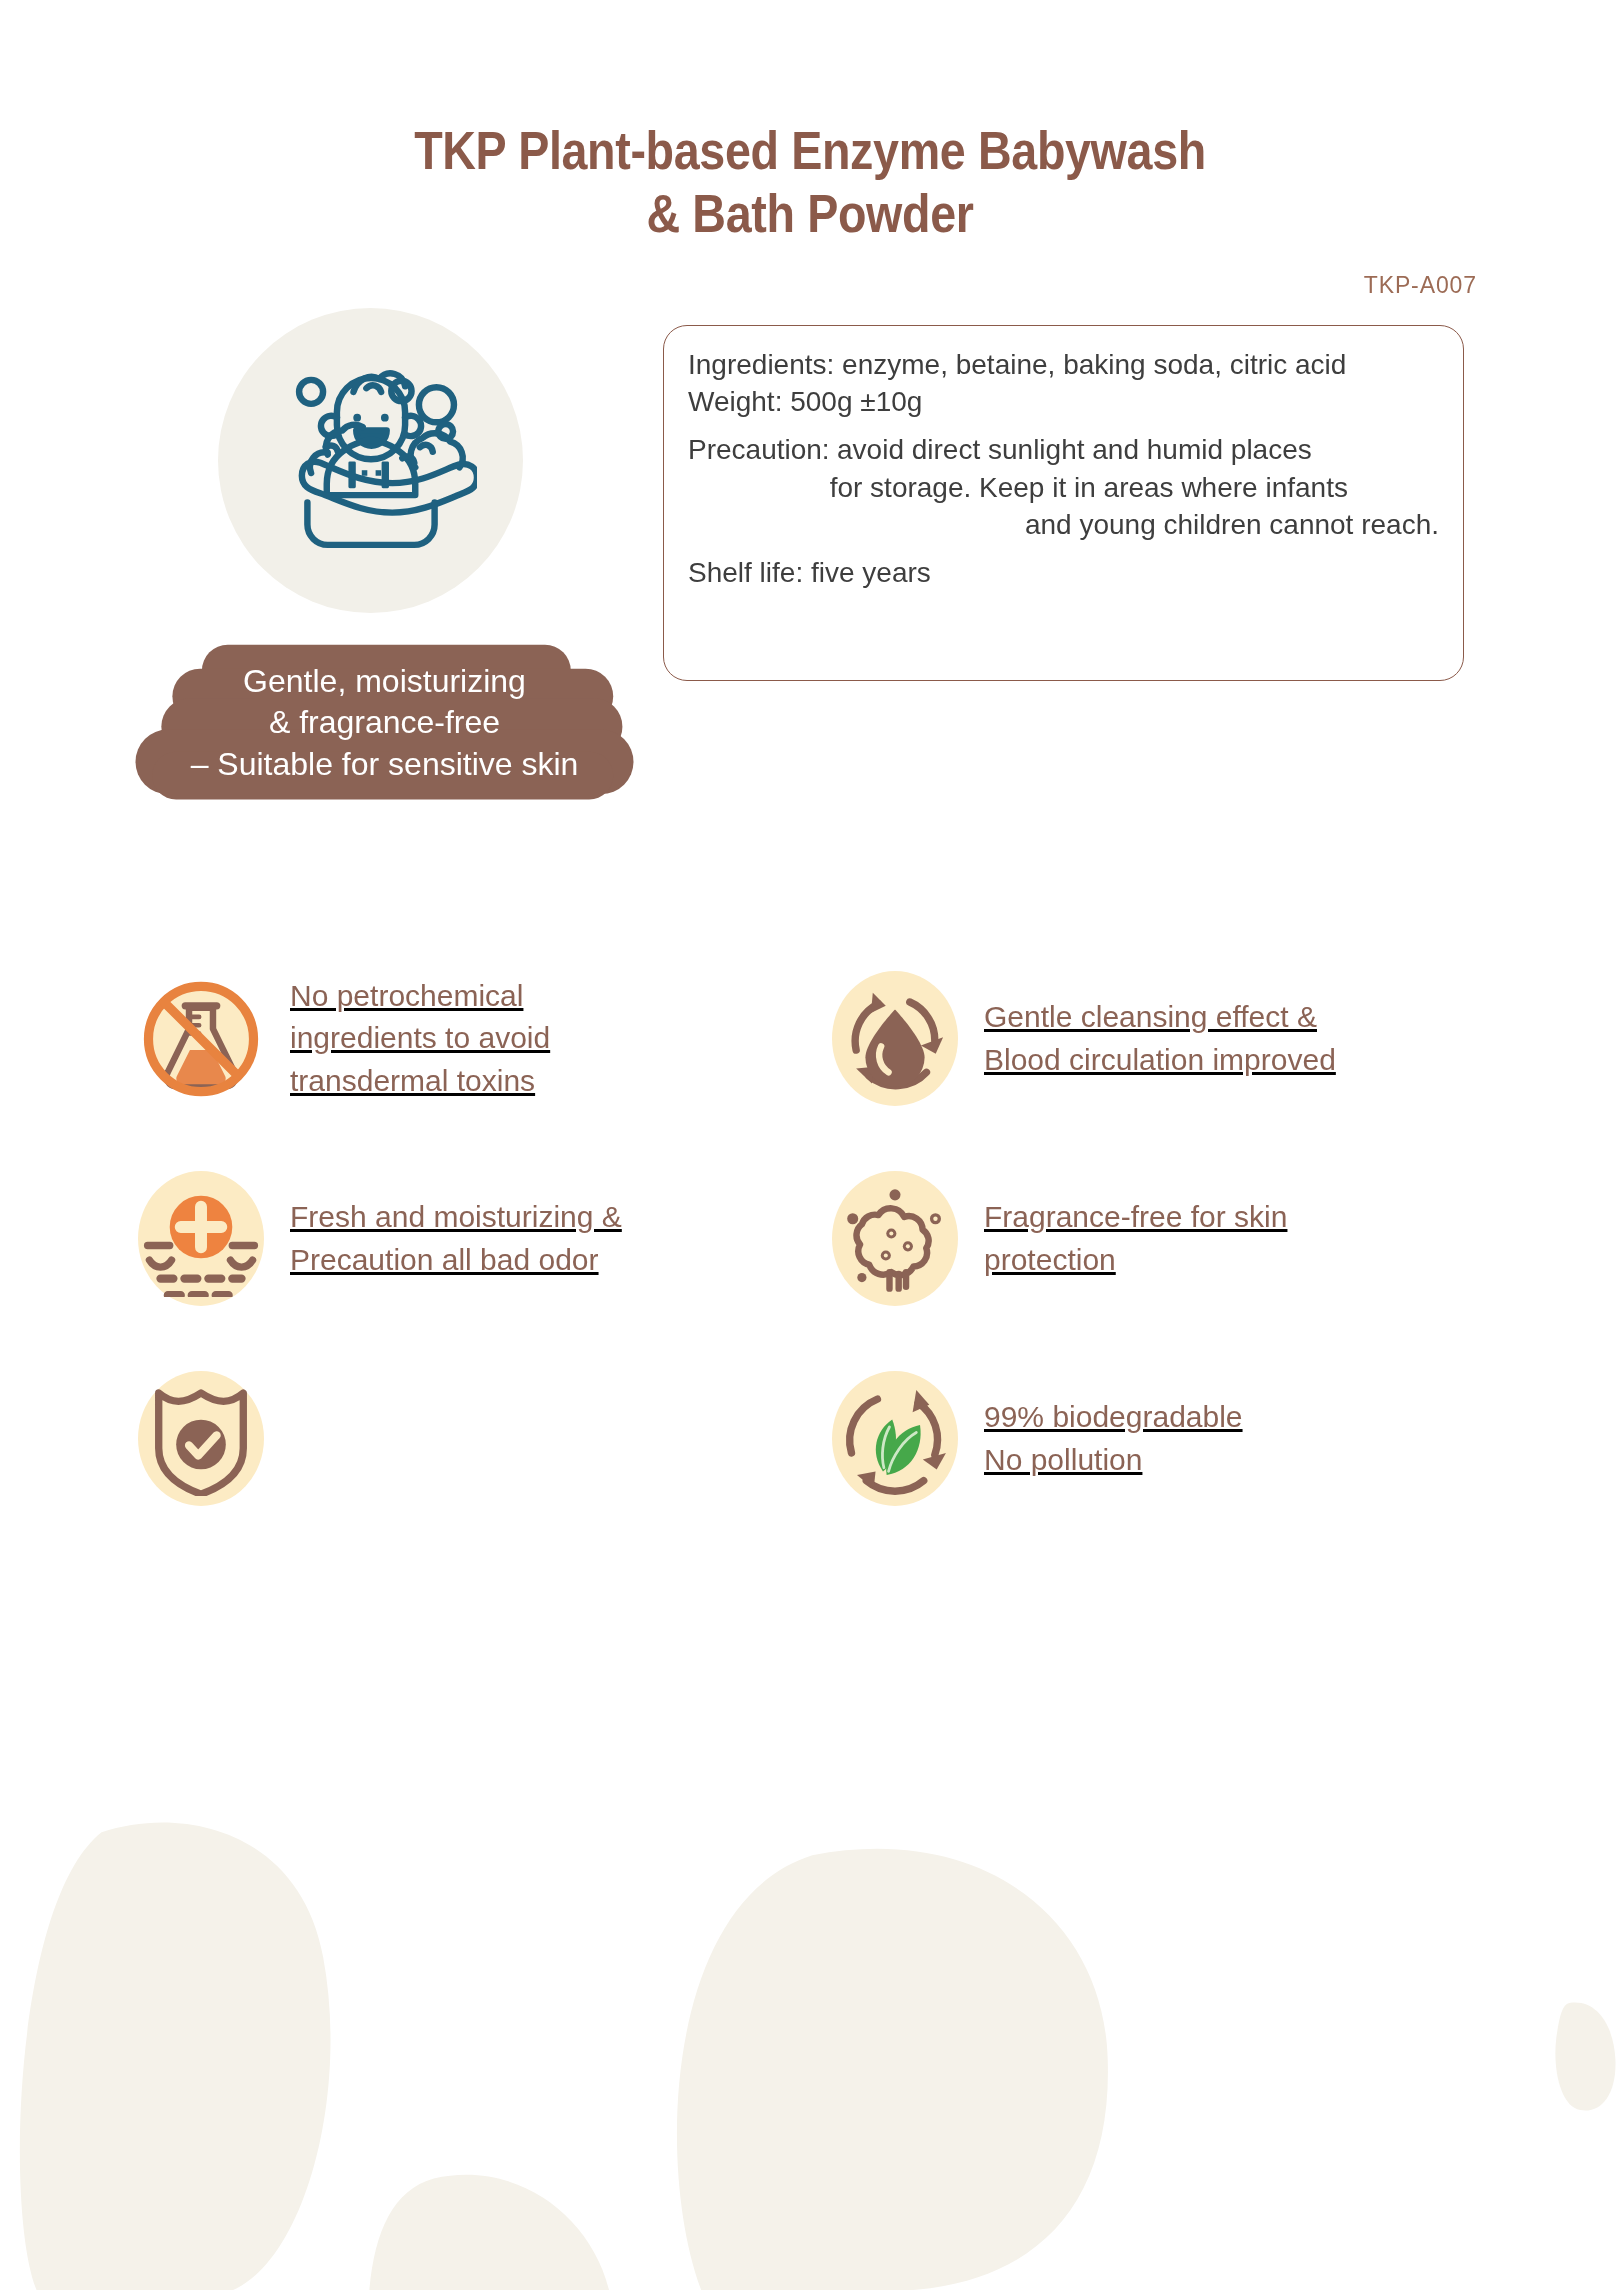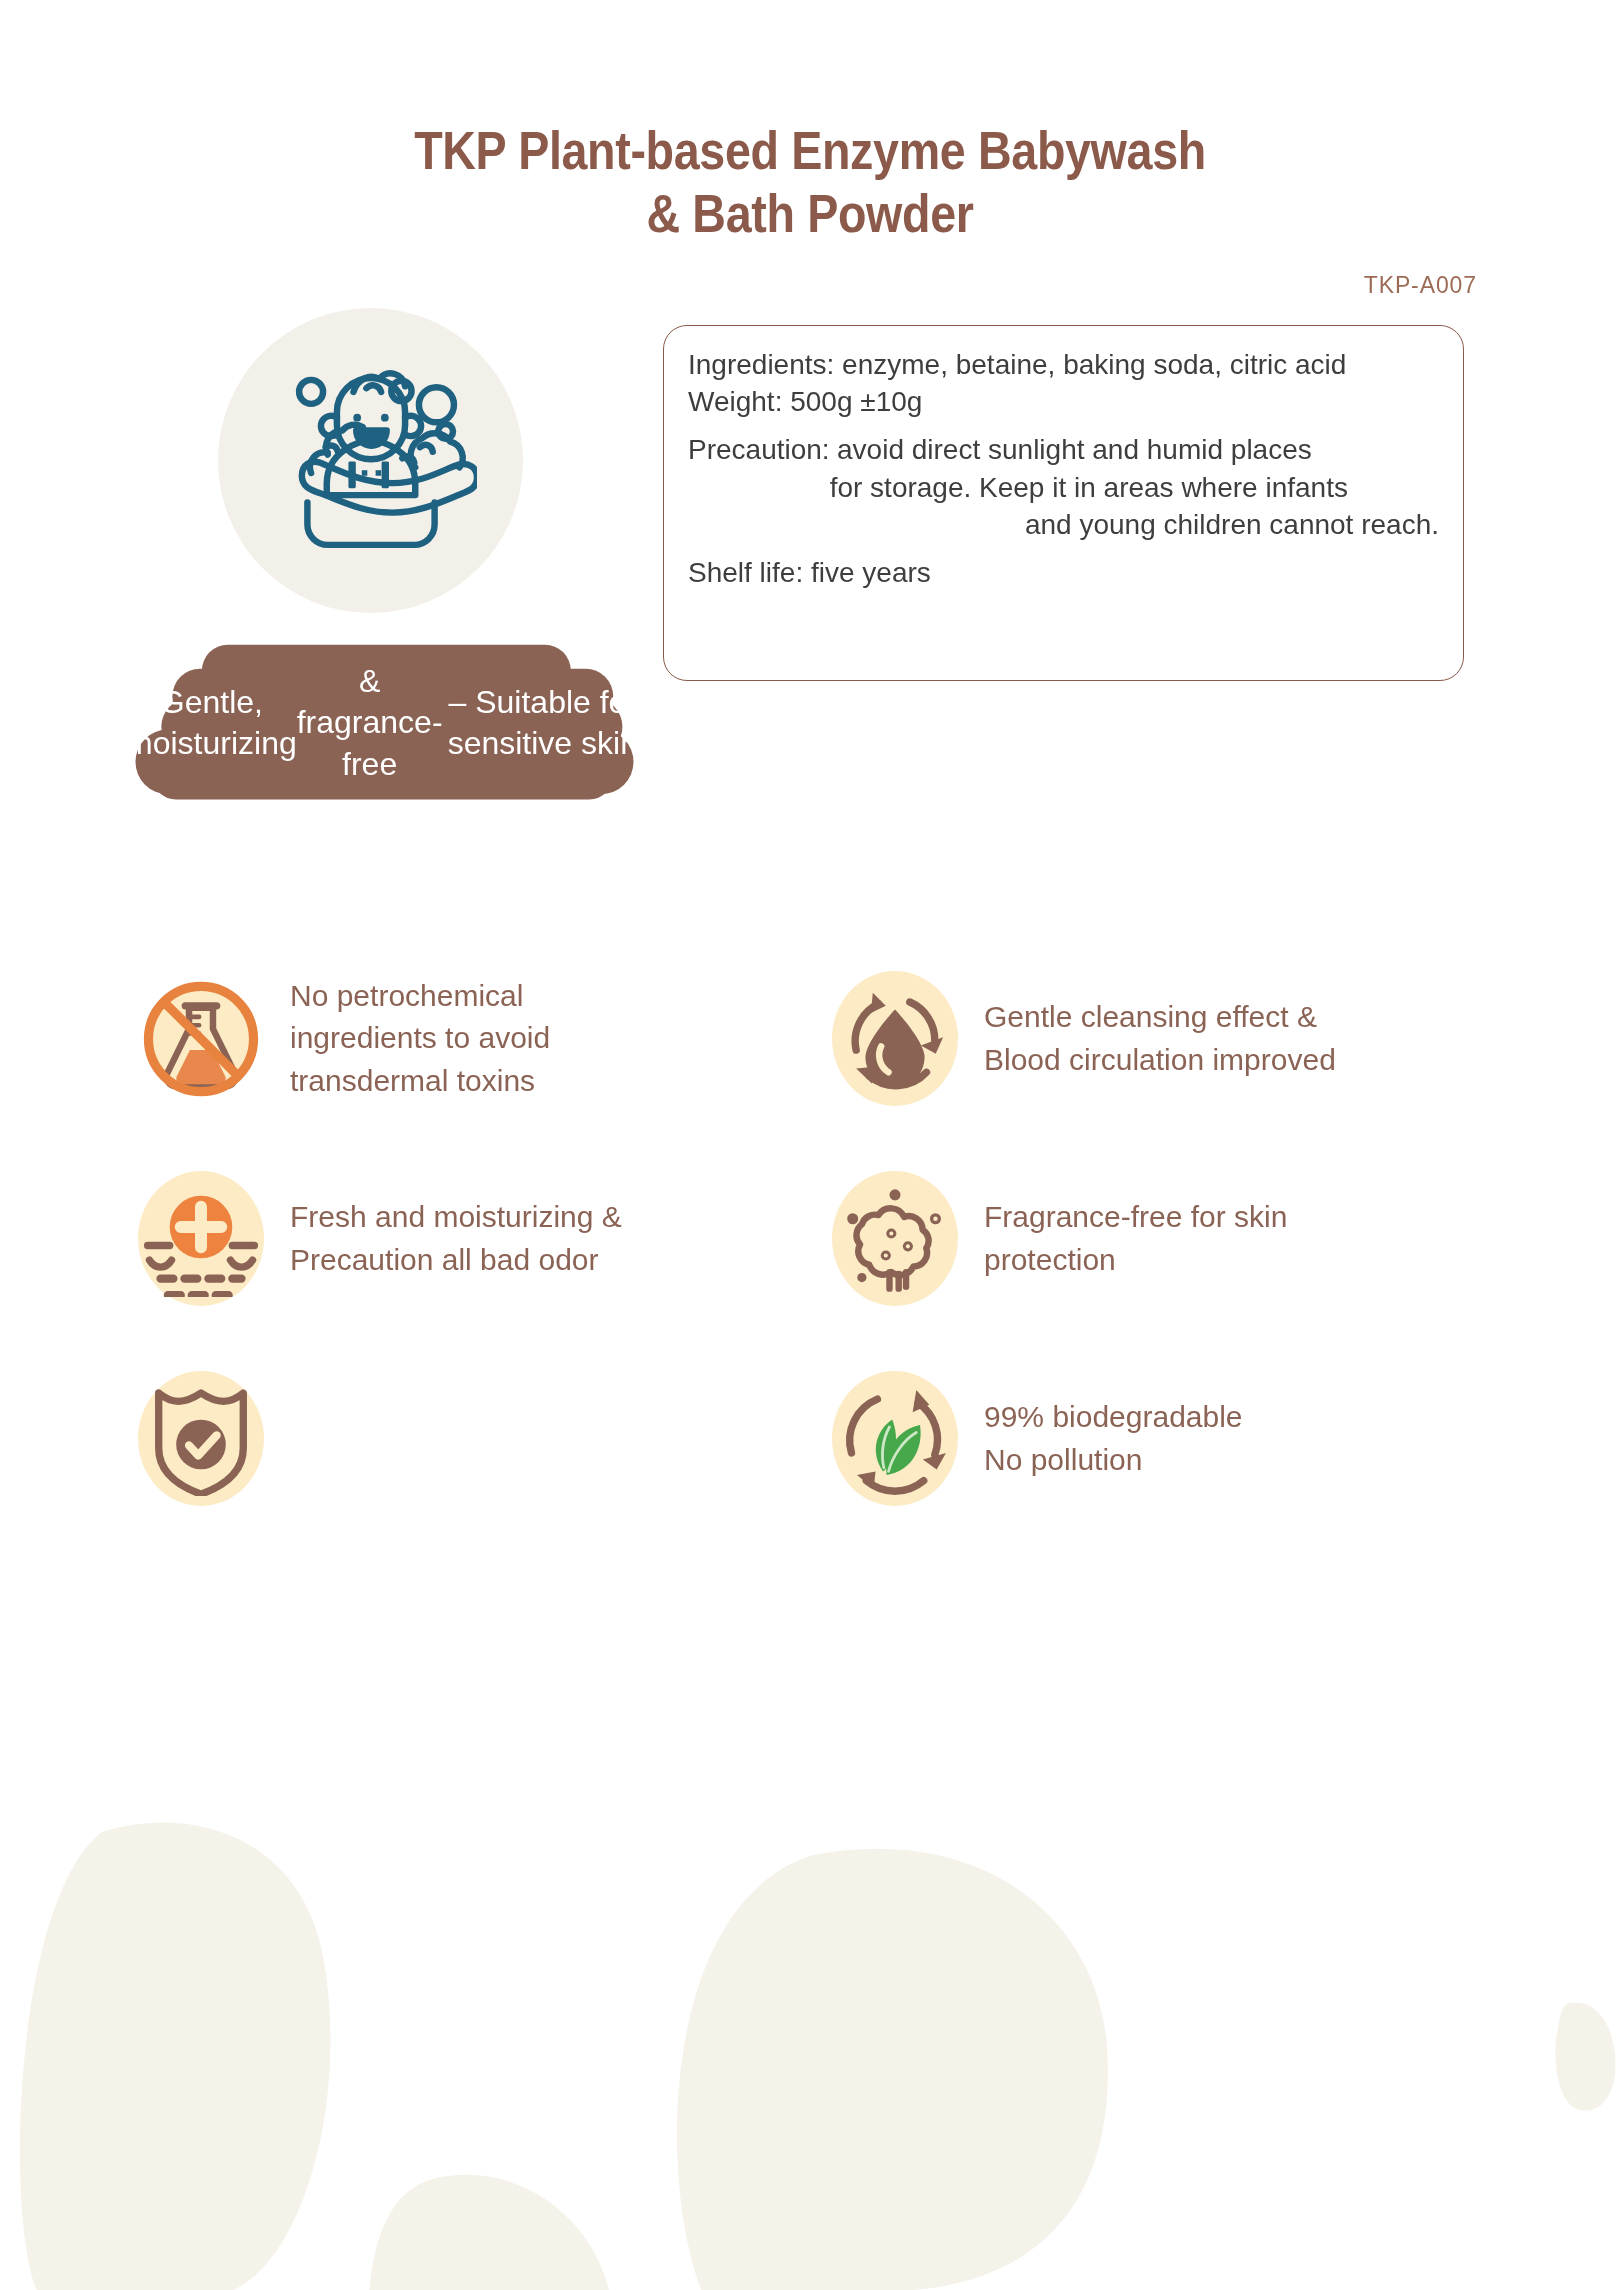--- a/index.html
+++ b/index.html
@@ -68,37 +68,38 @@
   .info-label { white-space:nowrap; }
   .info-body { flex:1; }
   .info-body .last { text-align:right; text-align-last:right; }
   .gap-top { margin-top:11px; }
 
   
   .banner { position:absolute; left:126px; top:641px; width:517px; height:166px; z-index:2; }
   .banner svg { position:absolute; left:0; top:0; }
   .banner-text {
     position:absolute; left:0; top:0; width:517px; height:166px;
-    display:flex; flex-direction:row; align-items:center; justify-content:center;
+    display:flex; flex-direction:column; align-items:center; justify-content:center;
     color:#FFFFFF;
     font-size:32px;
     line-height:1.30;
     text-align:center;
     padding-bottom:1.8px;
   }
 
   
   .features {
     position:absolute; left:138px; top:971px;
     width:1366px;
     display:grid;
     grid-template-columns:672px 672px;
     column-gap:22px;
     row-gap:65px;
     z-index:2;
+    text-decoration:underline;
   }
   .feature { display:flex; align-items:center; }
   .feat-badge {
     width:126px; height:135px;
     flex:0 0 126px;
     border-radius:50%;
     background:#FCEBC4;
     position:relative;
   }
   .feat-badge.nobg { background:transparent; }

